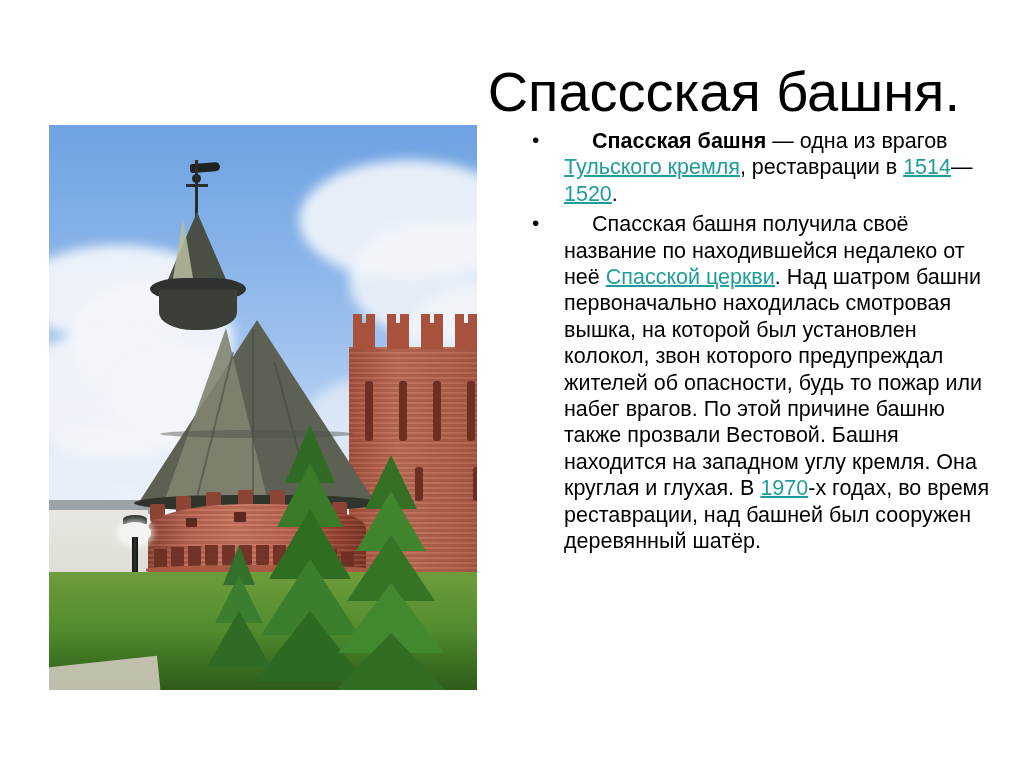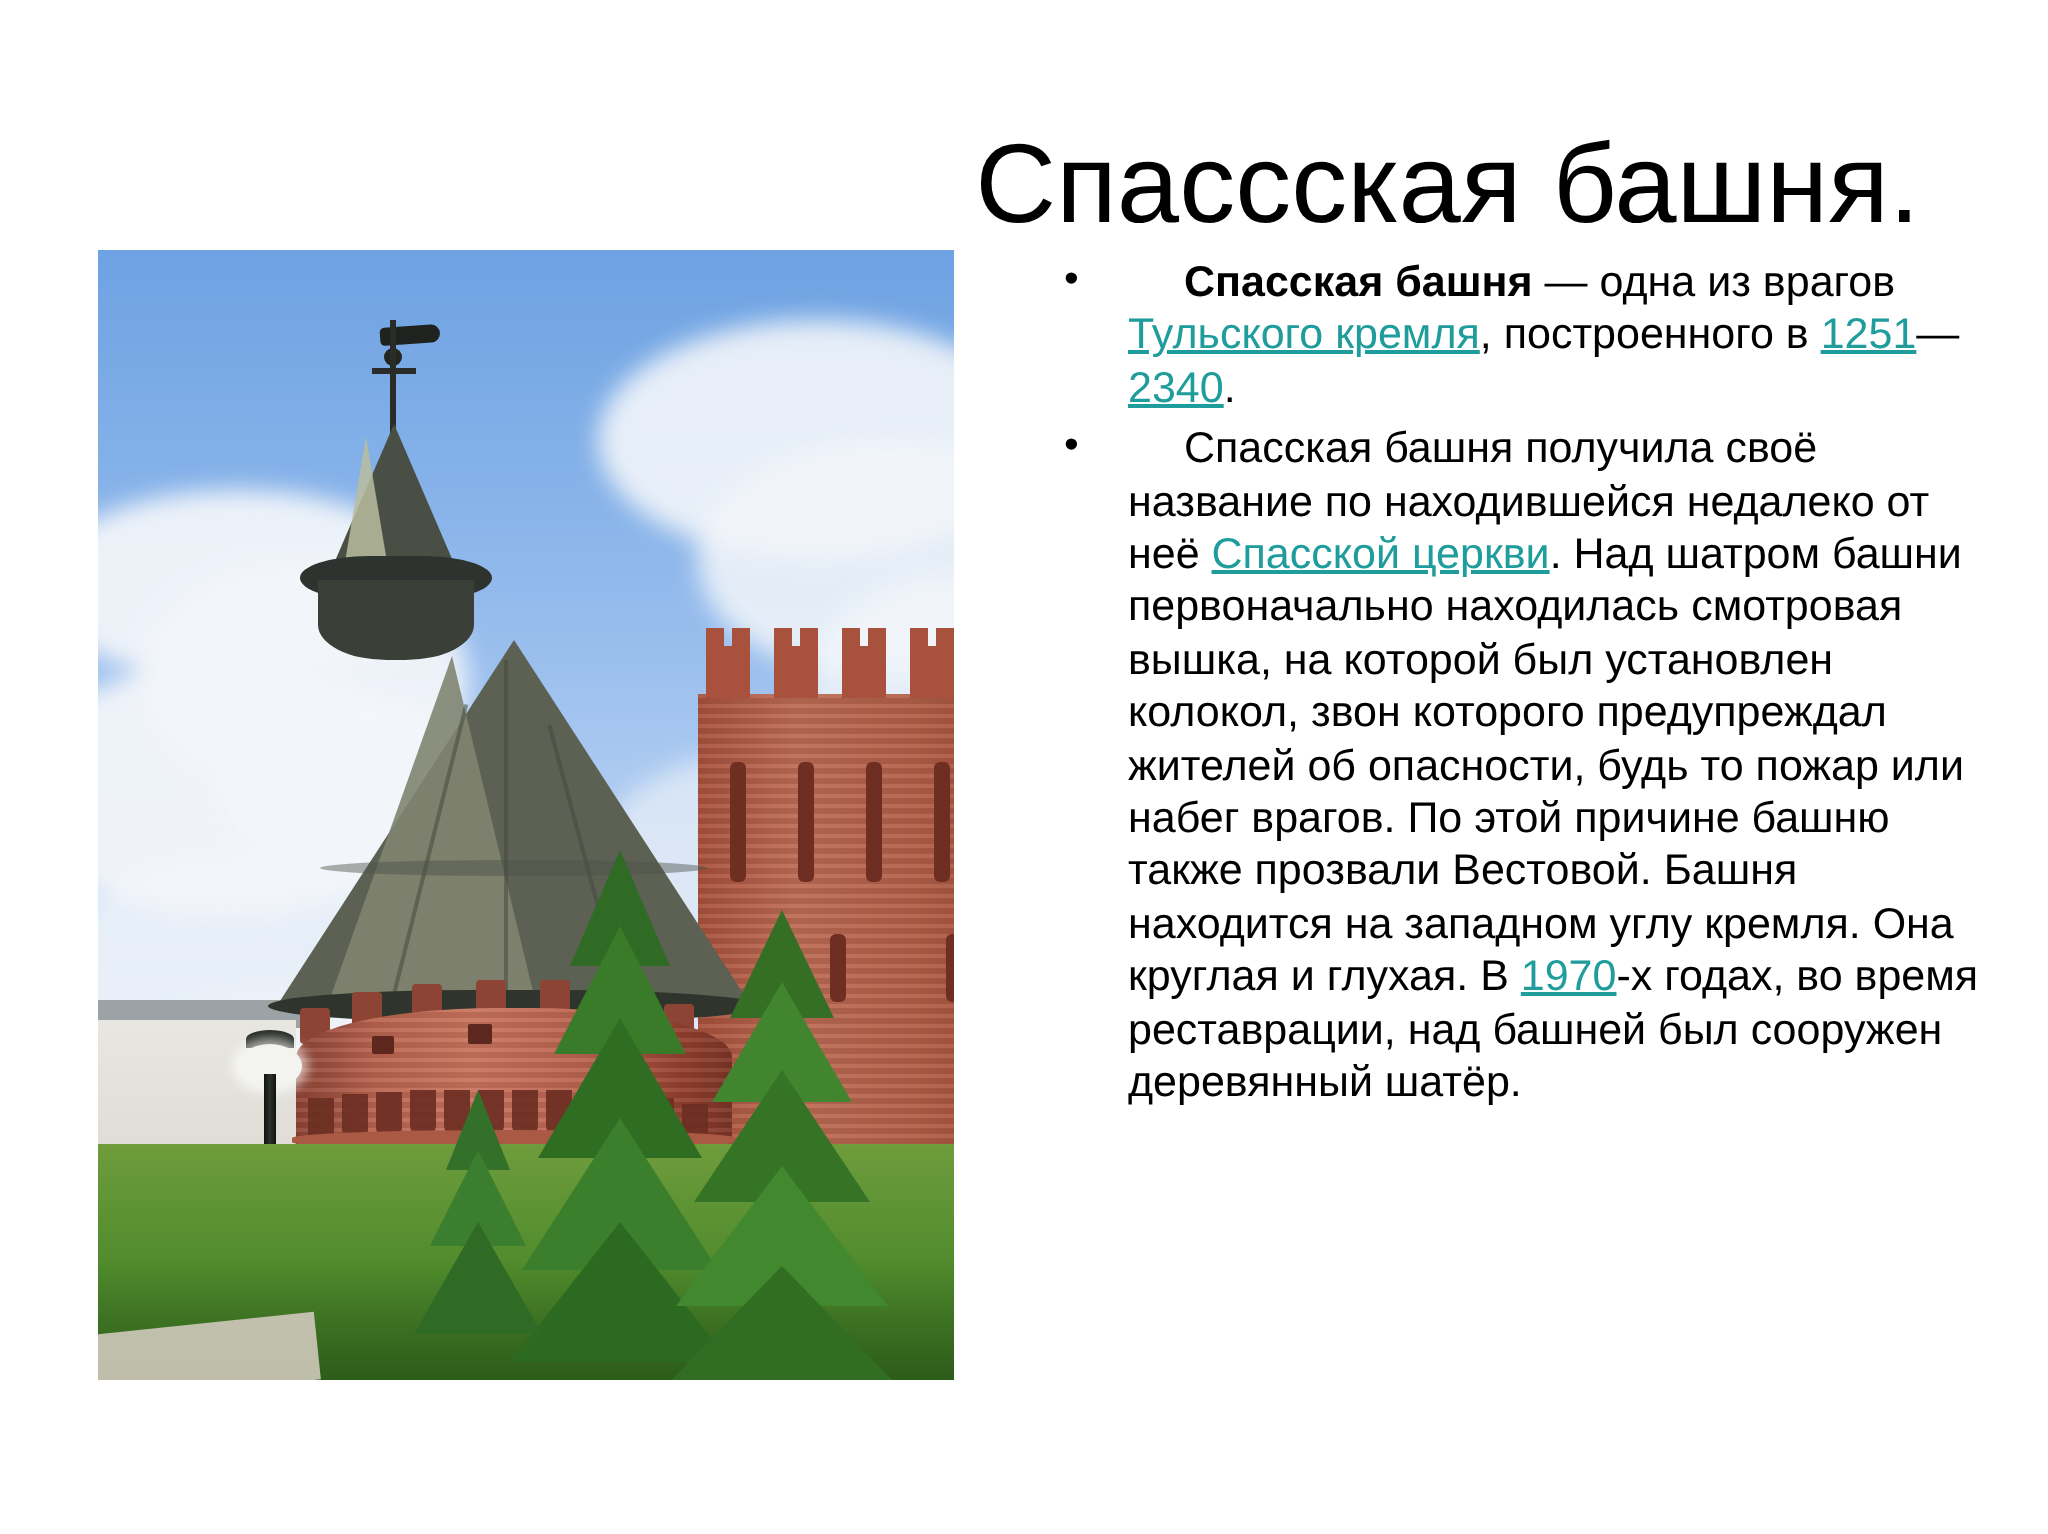--- a/index.html
+++ b/index.html
@@ -468,16 +468,16 @@
       <div class="tier" style="left:24px; top:0px;  border-left-width:16px; border-right-width:16px; border-bottom-width:40px; border-bottom-color:#33702a;"></div>
       <div class="tier" style="left:16px; top:30px; border-left-width:24px; border-right-width:24px; border-bottom-width:48px; border-bottom-color:#3c7e2f;"></div>
       <div class="tier" style="left:8px;  top:66px; border-left-width:32px; border-right-width:32px; border-bottom-width:56px; border-bottom-color:#2f6b24;"></div>
     </div>
 
   </div>
 </figure>
 
 <div class="text-col">
   <ul class="bullets" id="bullet-list">
-      <li id="bullet-1"><span class="indent"></span><span class="lead">Спасская башня</span><span> — одна из врагов </span><a class="xref" href="#">Тульского кремля</a><span>, построенного в </span><a class="xref" href="#">1251</a><span>—</span><a class="xref" href="#">2340</a><span>.</span></li>
+      <li id="bullet-1"><span class="indent"></span><span class="lead">Спасская башня</span><span> — одна из врагов </span><a class="xref" href="#">Тульского кремля</a><span>, реставрации в </span><a class="xref" href="#">1514</a><span>—</span><a class="xref" href="#">1520</a><span>.</span></li>
       <li id="bullet-2"><span class="indent"></span><span>Спасская башня получила своё название по находившейся недалеко от неё </span><a class="xref" href="#">Спасской церкви</a><span>. Над шатром башни первоначально находилась смотровая вышка, на которой был установлен колокол, звон которого предупреждал жителей об опасности, будь то пожар или набег врагов. По этой причине башню также прозвали Вестовой. Башня находится на западном углу кремля. Она круглая и глухая. В </span><a class="xref" href="#">1970</a><span>-х годах, во время реставрации, над башней был сооружен деревянный шатёр.</span></li>
     </ul>
 </div>
 
 </body></html>

